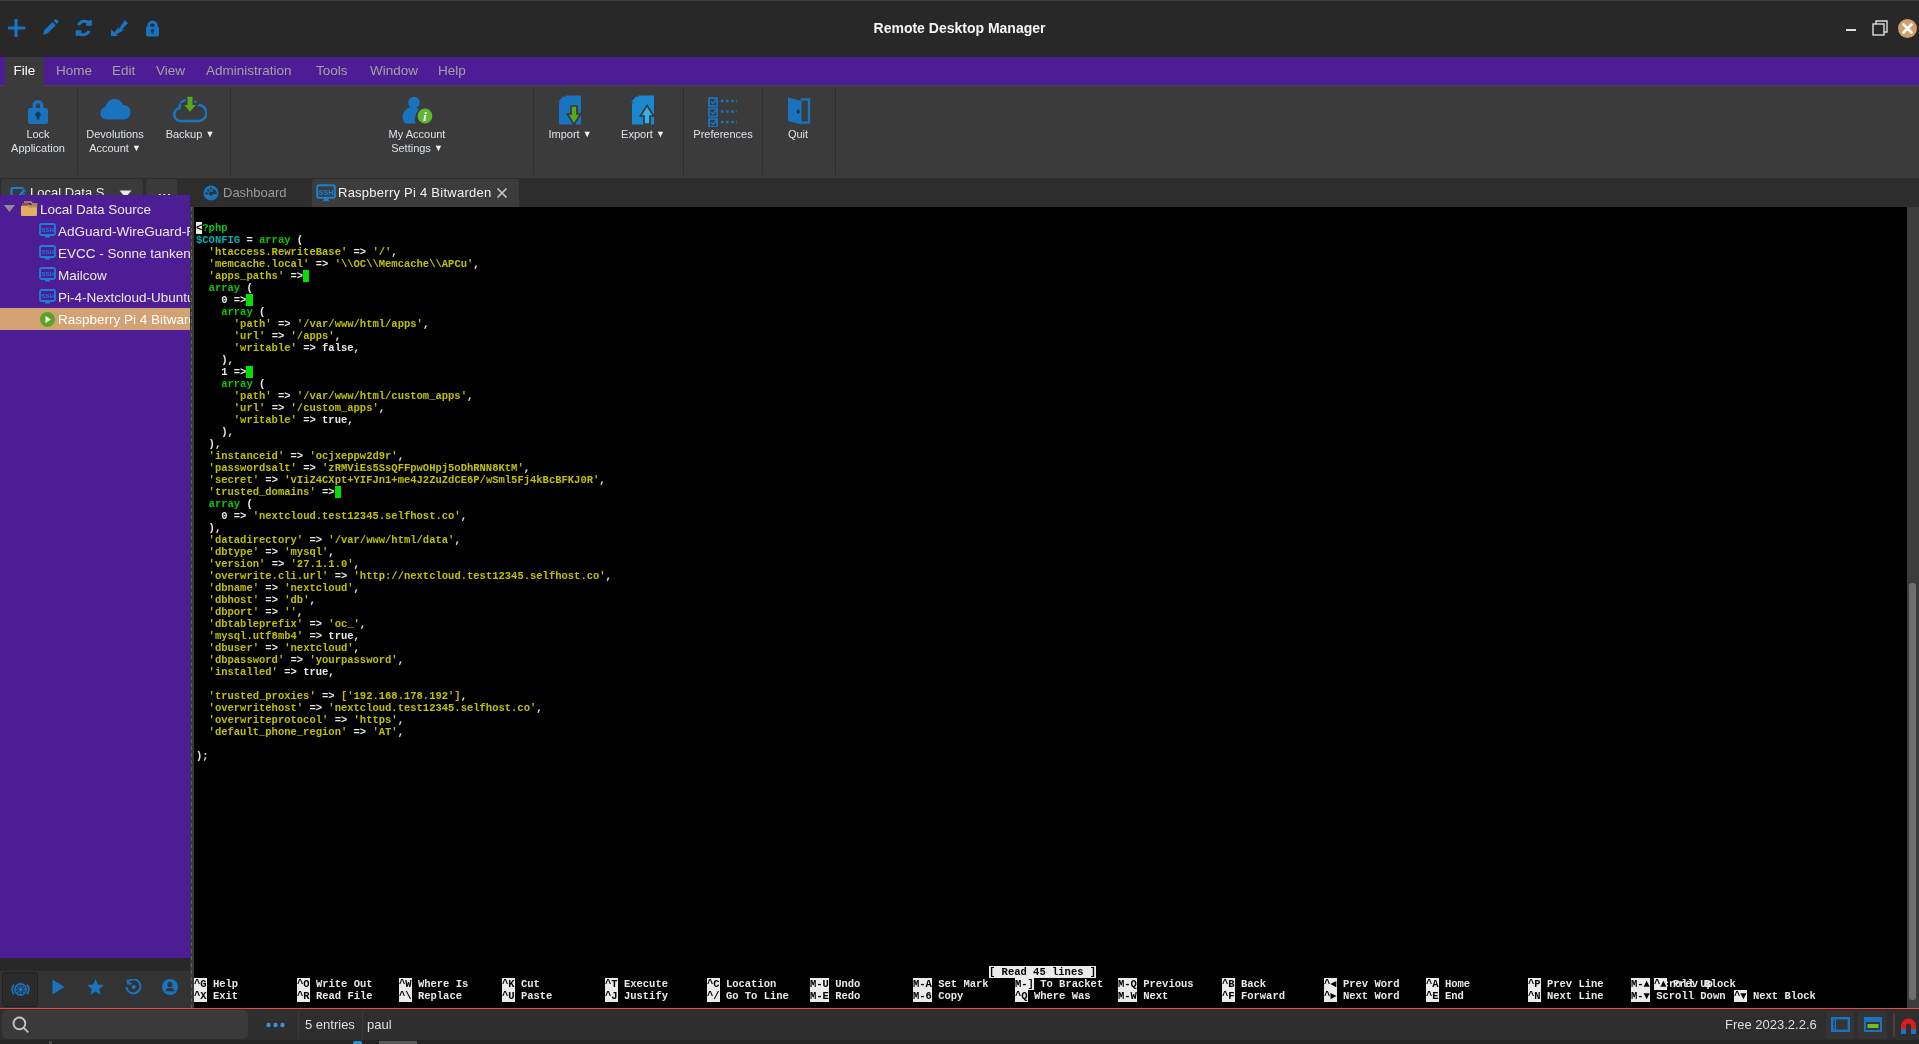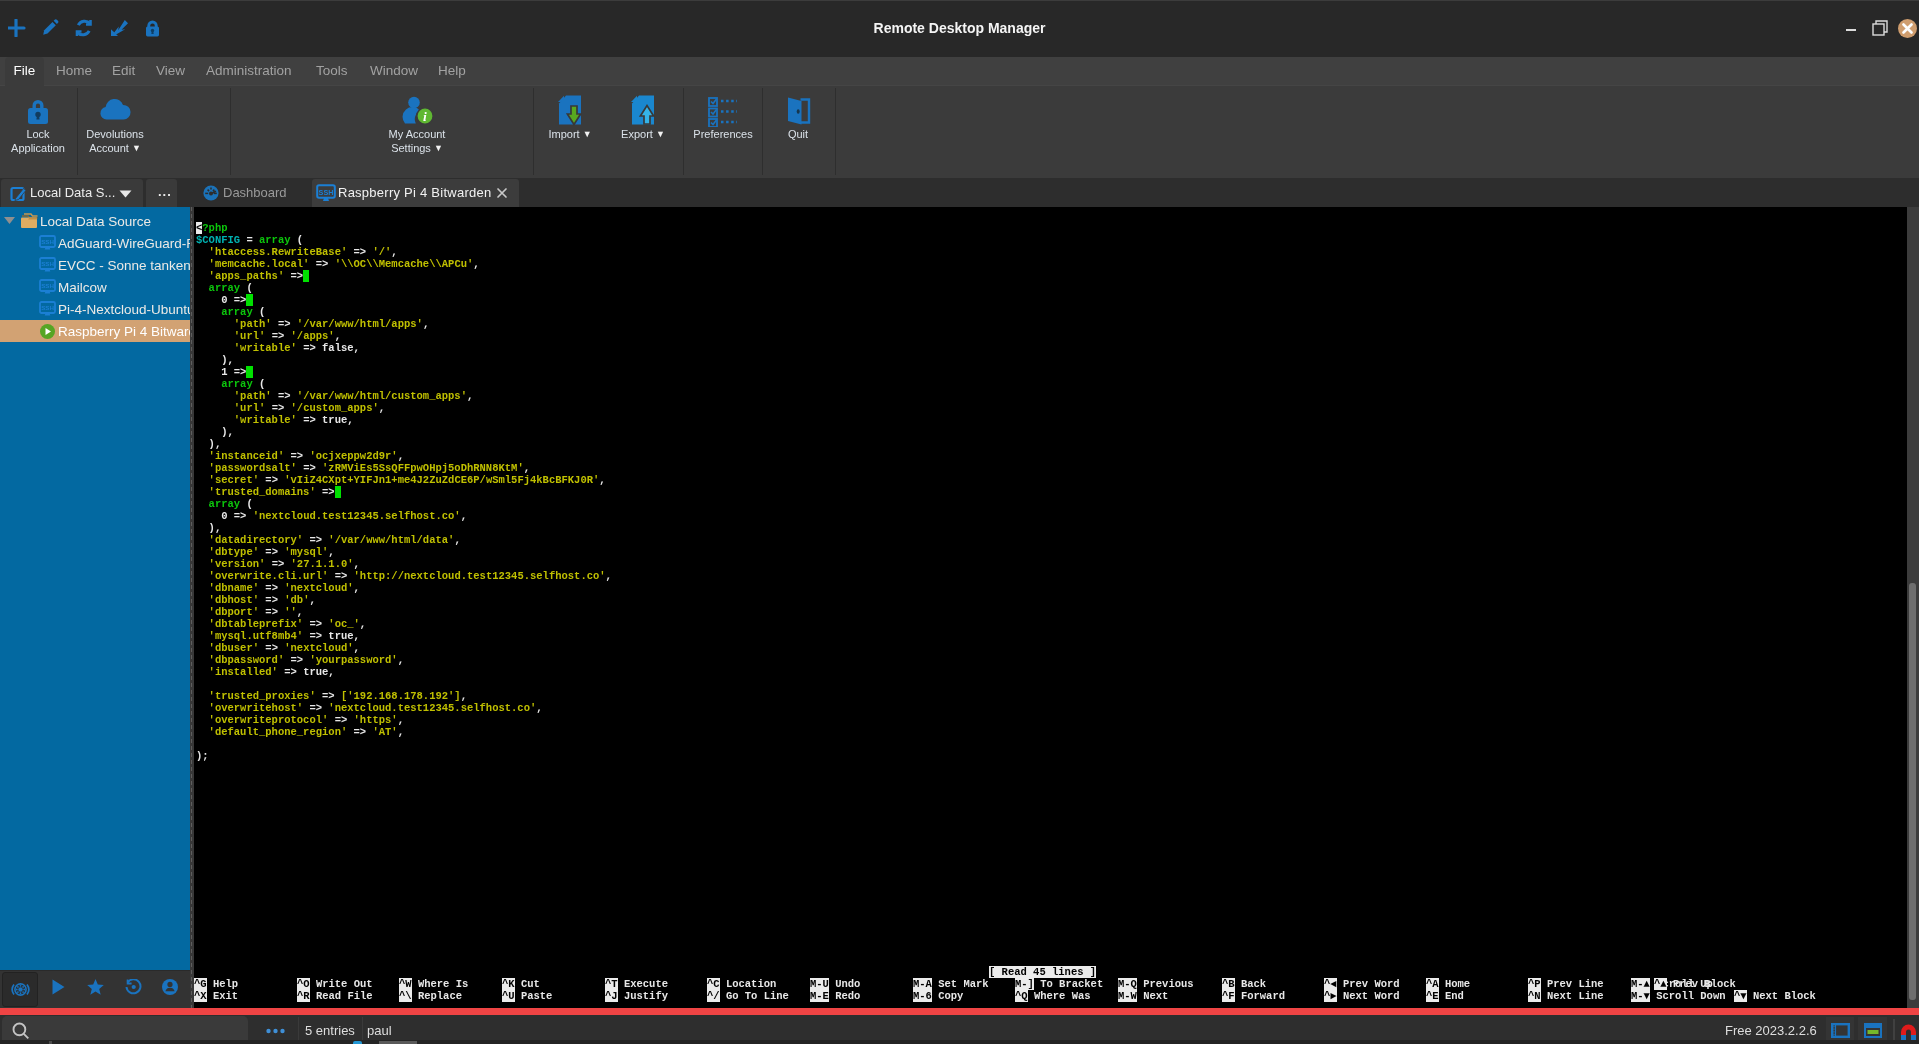--- a/index.html
+++ b/index.html
@@ -1,55 +1,55 @@
 <!DOCTYPE html>
 <html><head><meta charset="utf-8"><style>
 *{margin:0;padding:0;box-sizing:border-box}
 html,body{width:1919px;height:1044px;overflow:hidden;background:#282828}
 #root{position:relative;width:1919px;height:1044px;background:#282828;font-family:"Liberation Sans",sans-serif}
 .abs{position:absolute}
 
 #title{position:absolute;left:0;top:0;width:1919px;height:57px;background:#282828;border-top:1px solid #3c3c3c}
 #title .ttl{position:absolute;left:0;right:0;top:19px;text-align:center;color:#f5f5f5;font-size:14px;font-weight:bold}
 
-#menu{position:absolute;left:0;top:57px;width:1919px;height:28px;background:#404040}
+#menu{position:absolute;left:0;top:57px;width:1919px;height:28px;background:#4c1d95}
 .mi{position:absolute;top:6px;font-size:13.5px;color:#a2a2a2}
 #filetab{position:absolute;left:5px;top:0;width:39px;height:29px;z-index:3;background:#3b3b3b;border-radius:4px 4px 0 0;color:#fff;font-size:13.5px;text-align:center;line-height:28px}
 
 #ribbon{position:absolute;left:0;top:85px;width:1919px;height:93px;background:#3b3b3b;border-top:1px solid #454545}
 .rdiv{position:absolute;top:2px;width:1px;height:87px;background:#2e2e2e}
 .ritem{position:absolute;top:0;height:93px;text-align:center}
 .ritem .ric{position:absolute;top:9px;left:50%;transform:translateX(-50%)}
 .rlab{position:absolute;top:41px;width:100%;color:#dbe2e9;font-size:11px;line-height:14px}
 .dd{color:#f2f2f2;font-size:9px;vertical-align:1px}
 
 #tabrow{position:absolute;left:0;top:178px;width:1919px;height:29px;background:#2d2d2d}
 .tbtn{position:absolute;top:1px;height:28px;background:#3a3a3a;border-radius:3px 3px 0 0}
 .tab-lab{color:#ececec;font-size:13px}
 
-#side{position:absolute;left:0;top:207px;width:190px;height:763px;background:#0369a1;overflow:hidden}
+#side{position:absolute;left:0;top:195px;width:190px;height:763px;background:#4c1d95;overflow:hidden}
 .trow{position:absolute;left:0;width:190px;height:22px;white-space:nowrap;overflow:hidden;color:#eceae6;font-size:13.5px}
 #sidebot{position:absolute;left:0;top:970px;width:190px;height:38px;background:#333333;border-top:1px solid #2a2a2a}
 
 #split{position:absolute;left:190px;top:207px;width:4px;height:801px;background:#383838}
 #split .dash{position:absolute;left:1px;top:0;width:1px;height:801px;background:repeating-linear-gradient(to bottom,#5d5d5d 0 4px,transparent 4px 7px)}
 
 #term{position:absolute;left:194px;top:207px;width:1713px;height:801px;background:#000;font-family:"Liberation Mono",monospace;font-weight:bold}
 #nanohdr{position:absolute;left:1px;top:0;width:1704px;height:13px;background:#ebebeb;color:#0a0a0a;font-size:10.5px;line-height:13px}
 #code{position:absolute;left:2px;top:15px;font-size:10.5px;line-height:12px;color:#e8e8e8;white-space:pre}
 #code i{font-style:normal}
 .y{color:#c0c000}.g{color:#0cc60c}.c{color:#00b2b2}
 .cur{background:#ebebeb;color:#000}
 .blk{background:#00e100;color:transparent}
 .sc{position:absolute;font-size:10.5px;line-height:12px;color:#e8e8e8;white-space:pre}
 .sc b{background:#ebebeb;color:#000;font-weight:bold}
 #scroll{position:absolute;left:1907px;top:207px;width:12px;height:801px;background:#3c3c3c}
 #scroll .th{position:absolute;left:2px;top:376px;width:7px;height:417px;background:#6e6e6e;border-radius:3px}
 
-#status{position:absolute;left:0;top:1008px;width:1919px;height:32px;background:#2e2e2e;border-top:7px solid #ef4444}
+#status{position:absolute;left:0;top:1008px;width:1919px;height:32px;background:#2e2e2e;border-top:1px solid #ef4444}
 #bottomedge{position:absolute;left:0;top:1040px;width:1919px;height:4px;background:#242424}
 #search{position:absolute;left:2px;top:1px;width:246px;height:29px;background:#3a3a3a;border-radius:5px}
 .stxt{position:absolute;top:8px;color:#dedede;font-size:13px}
 </style></head><body>
 <div id="root">
 <div id="title">
 <svg class="abs" style="left:8px;top:18px" width="152" height="18" viewBox="0 0 152 18" fill="none" stroke="#1a73bf" stroke-width="3">
   <path d="M8 1v16M0 9h16" stroke-linecap="round" stroke-width="3.2"></path>
   <g transform="translate(33,0)" stroke="none" fill="#1a73bf">
           <path d="M3.2 11.2 L11.5 2.9 L14.8 6.2 L6.5 14.5 L2.2 15.7 Z"></path>
@@ -110,20 +110,27 @@
           <circle cx="16" cy="19.5" r="2.7" fill="#123c5e"></circle>
           <path d="M15.1 19.5 h1.8 l0.7 5 h-3.2 Z" fill="#123c5e"></path>
         </svg>
   <div class="rlab">Lock<br>Application</div>
 </div>
 <div class="ritem" style="left:70px;width:90px">
   <svg class="ric" width="34" height="32">
           <path d="M8.5 24.5 a6.3 6.3 0 0 1 -0.9-12.5 A9 9 0 0 1 25 9.9 A6.6 6.6 0 0 1 25.5 24.5 Z" fill="#1a73bf"></path>
         </svg>
   <div class="rlab">Devolutions<br>Account <span class="dd">▼</span></div>
+</div>
+<div class="ritem" style="left:145px;width:90px">
+  <svg class="ric" width="34" height="32">
+          <path d="M7.5 26 a6.5 6.5 0 0 1 -1.2-12.8 A9.2 9.2 0 0 1 24 10 A7 7 0 0 1 26.5 26 Z" fill="none" stroke="#1a73bf" stroke-width="2.7"></path>
+          <path d="M13.6 0.8 h6.8 v8.2 h4.4 l-7.8 9 L9.2 9 h4.4 Z" fill="#58a81f" stroke="#3b3b3b" stroke-width="1.8"></path>
+        </svg>
+  <div class="rlab">Backup <span class="dd">▼</span></div>
 </div>
 <div class="ritem" style="left:372px;width:90px">
   <svg class="ric" width="34" height="32">
           <g fill="#1a73bf">
             <circle cx="14" cy="7.5" r="5.8"></circle>
             <path d="M5 28.5 a9.2 9.2 0 0 1 15-13 a9.8 9.8 0 0 0-4.2 13 Z"></path>
           </g>
           <circle cx="25" cy="21" r="8.2" fill="#5fb832" stroke="#3b3b3b" stroke-width="1.6"></circle>
           <text x="25" y="26" text-anchor="middle" font-family="Liberation Serif" font-size="13.5" font-weight="bold" font-style="italic" fill="#fff">i</text>
         </svg>

